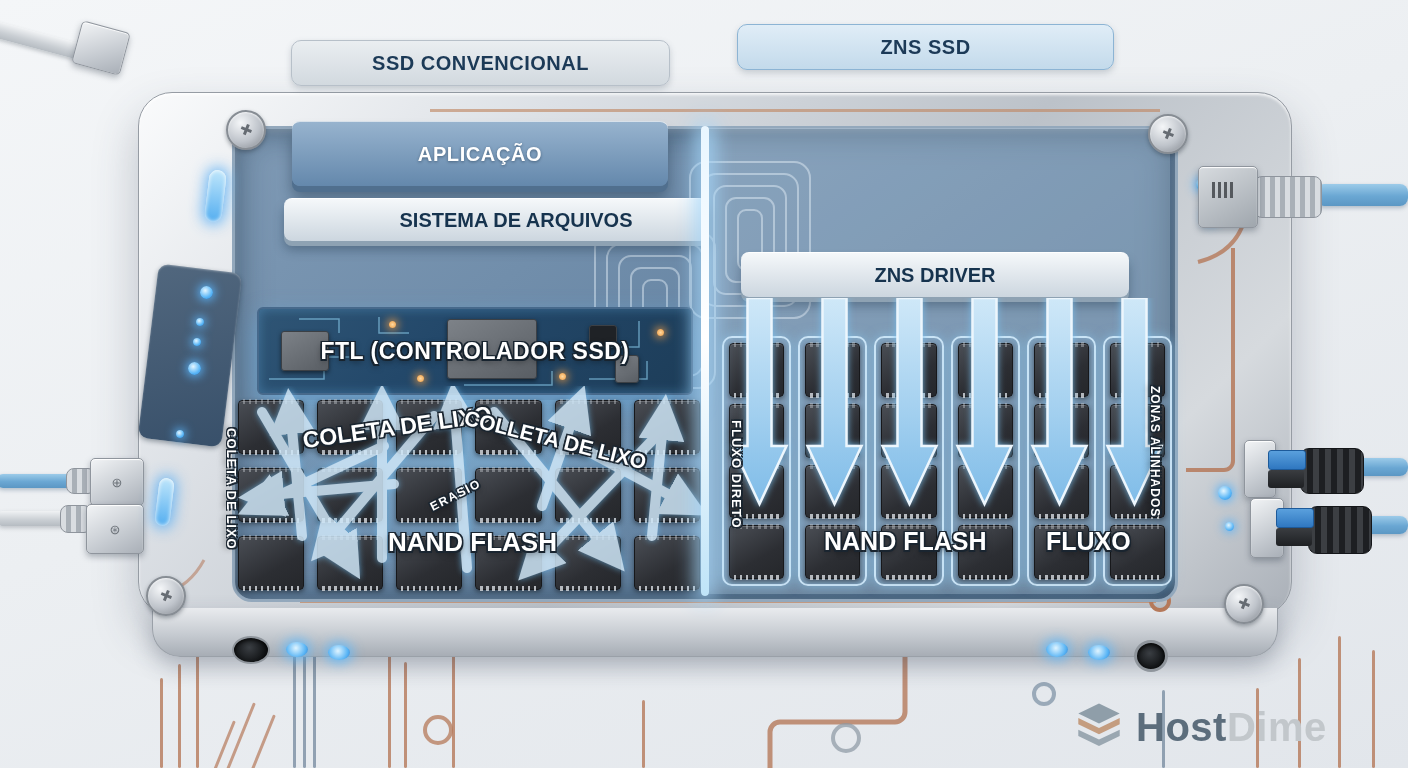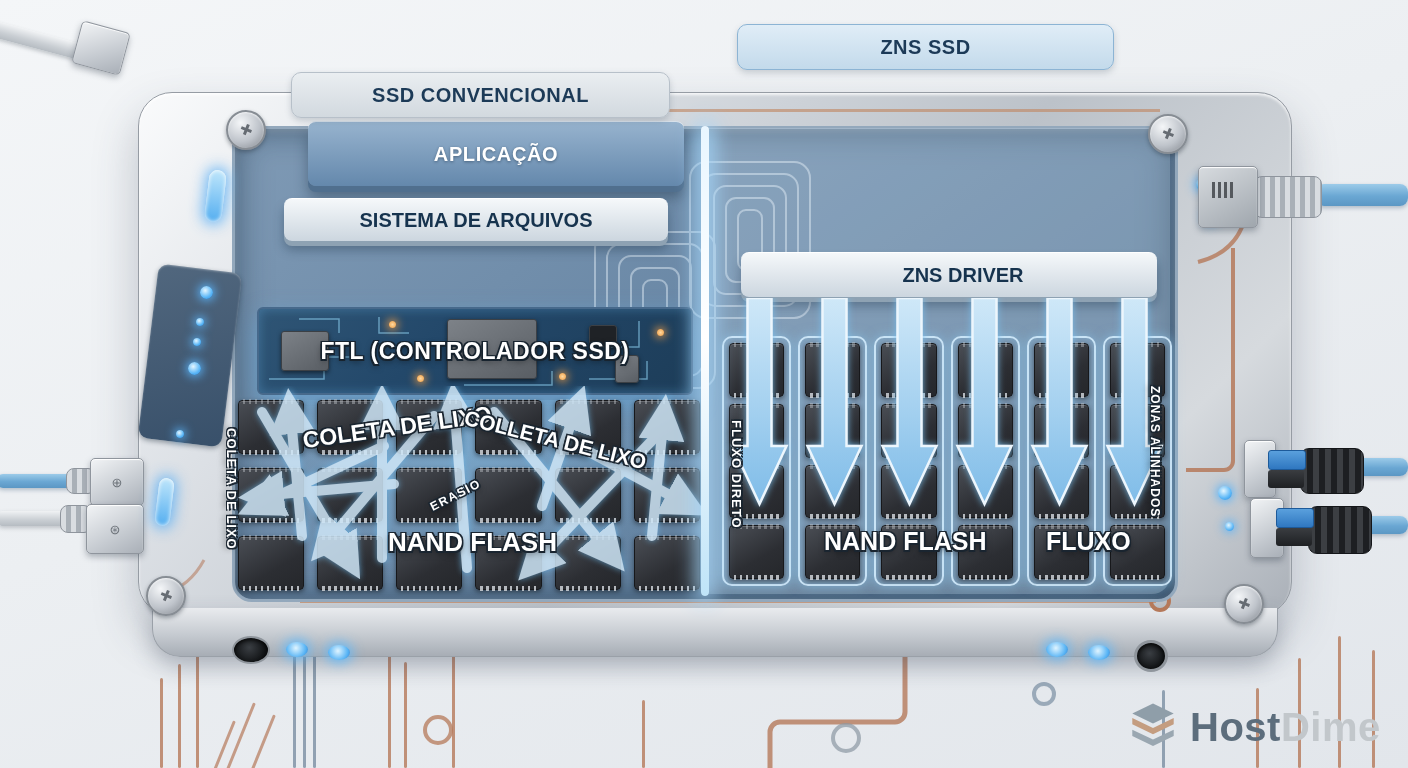--- a/index.html
+++ b/index.html
@@ -5,21 +5,21 @@
   html,body{margin:0;padding:0;}
   body{font-family:"Liberation Sans",sans-serif;}
   .stage{position:relative;width:1408px;height:768px;overflow:hidden;
     background:linear-gradient(160deg,#f4f6f8 0%,#eceff2 45%,#e2e6eb 100%);}
   .abs{position:absolute;}
   .flexc{display:flex;align-items:center;justify-content:center;}
 
   
   .pill{height:44px;border-radius:10px;font-weight:bold;font-size:20px;letter-spacing:.5px;
     color:#1c3a57;box-shadow:0 3px 6px rgba(80,95,110,.25);}
-  .pill-left{left:291px;top:40px;width:377px;background:linear-gradient(180deg,#eaeef1,#d2d9df);border:1px solid #b7c0c9;margin-top:32px;}
+  .pill-left{left:291px;top:40px;width:377px;background:linear-gradient(180deg,#eaeef1,#d2d9df);border:1px solid #b7c0c9;}
   .pill-right{left:737px;top:24px;width:375px;background:linear-gradient(180deg,#e0edf7,#c3daeb);border:1.5px solid #8cb4d4;}
 
   
   .device-face{left:138px;top:92px;width:1152px;height:522px;border-radius:34px;
     background:linear-gradient(135deg,#fafbfc 0%,#dde1e6 25%,#bcc2c9 55%,#d6dade 82%,#aab0b8 100%);
     border:1px solid #969ca4;box-shadow:0 22px 45px rgba(55,65,85,.28), inset 0 2px 3px rgba(255,255,255,.8);}
   .device-band{left:152px;top:608px;width:1124px;height:48px;border-radius:0 0 28px 28px;
     background:linear-gradient(180deg,#e9ebee 0%,#c6cbd1 55%,#a7adb5 100%);
     border:1px solid #9aa0a8;border-top:none;box-shadow:0 10px 22px rgba(55,65,85,.3);}
   .tray{left:232px;top:126px;width:940px;height:470px;border-radius:20px;
@@ -64,21 +64,21 @@
     border:2px solid #47698b;box-shadow:0 10px 26px rgba(95,180,240,.45), inset 0 0 12px rgba(120,200,255,.3);}
   .ftl-label{position:relative;z-index:3;color:#fff;font-size:23px;font-weight:bold;letter-spacing:.5px;
     text-shadow:-1.5px -1.5px 0 #18242f,1.5px -1.5px 0 #18242f,-1.5px 1.5px 0 #18242f,1.5px 1.5px 0 #18242f,0 3px 6px rgba(0,0,0,.5);}
   .pcb-chip{position:absolute;background:linear-gradient(150deg,#7d8288,#595e64);border:1px solid #3c4045;border-radius:3px;box-shadow:0 2px 4px rgba(0,0,0,.5);}
   .pcb-dot{position:absolute;width:7px;height:7px;border-radius:50%;
     background:radial-gradient(circle,#ffd9a0,#f09a3e);box-shadow:0 0 8px 2px rgba(245,160,70,.85);}
 
   .box-app-r{left:737px;top:120px;width:390px;height:120px;border-radius:10px;font-size:23px;color:#16334e;
     background:linear-gradient(165deg,#dcebf4 0%,#c2d8e8 60%,#b2cde1 100%);border-top:1px solid #fff;
     box-shadow:0 8px 0 #7f9db6,0 16px 18px rgba(22,45,65,.35);}
-  .box-znsd{left:741px;top:252px;width:388px;height:44px;font-size:20px;padding-left:28px;}
+  .box-znsd{left:741px;top:252px;width:388px;height:44px;font-size:20px;}
 
   
   .chip{position:relative;background:linear-gradient(150deg,#4a4e55,#2c2e33 60%,#25272b);
     border:1px solid #17181b;border-radius:4px;
     box-shadow:inset 0 1px 0 rgba(255,255,255,.18),0 2px 5px rgba(0,0,0,.45);}
   .chip::after,.chip::before{content:"";position:absolute;left:4px;right:4px;height:5px;
     background:repeating-linear-gradient(90deg,#ced2d7 0 2.5px,transparent 2.5px 6px);opacity:.85;}
   .chip::after{bottom:-2px;} .chip::before{top:-2px;opacity:.4;}
   .left-grid{left:238px;top:400px;width:462px;height:190px;display:grid;gap:14px 13px;
     background:radial-gradient(ellipse at 50% 25%,rgba(140,205,248,.4),transparent 72%);}
@@ -111,21 +111,21 @@
   .port-block{background:linear-gradient(150deg,#f2f4f6,#c6cbd1 60%,#a9afb7);border:1px solid #8f959d;border-radius:5px;
     box-shadow:0 3px 6px rgba(50,60,75,.35), inset 0 1px 1px #fff;}
   .ribbed{background:repeating-linear-gradient(90deg,#d9dde1 0 5px,#a9b0b7 5px 10px);border-radius:8px;border:1px solid #8f959d;}
   .ribbed-dark{background:repeating-linear-gradient(90deg,#3c3f43 0 6px,#1d1f22 6px 12px);border-radius:9px;border:1px solid #141619;}
   .blue-latch{background:linear-gradient(180deg,#5aa0dd,#2f77c0);border-radius:3px;border:1px solid #1d5a9a;}
 
   
   .vline{position:absolute;width:3px;border-radius:2px;}
 
   
-  .logo{left:1126px;top:700px;display:flex;align-items:center;gap:10px;}
+  .logo{left:1072px;top:700px;display:flex;align-items:center;gap:10px;}
   .logo-text{font-size:40px;font-weight:800;letter-spacing:.5px;line-height:1;}
   .logo-host{color:#5c6d7c;} .logo-dime{color:#c2c7cb;}
 </style>
 </head>
 <body>
 
 <div class="stage">
 
   <div class="abs" id="desk-traces" style="left:0;top:0;width:1408px;height:768px;">
       <div class="vline" style="left: 160px; top: 678px; height: 90px; background: rgb(181, 121, 90); opacity: 0.8;"></div>
@@ -185,24 +185,24 @@
     <rect x="34" y="126" width="72" height="108" rx="12"></rect>
     <rect x="22" y="114" width="96" height="132" rx="14"></rect>
     <rect x="10" y="102" width="120" height="156" rx="16"></rect>
     <rect x="153" y="80" width="24" height="60" rx="8"></rect>
     <rect x="141" y="68" width="48" height="84" rx="10"></rect>
     <rect x="129" y="56" width="72" height="108" rx="12"></rect>
     <rect x="117" y="44" width="96" height="132" rx="14"></rect>
     <rect x="105" y="32" width="120" height="156" rx="16"></rect>
   </svg>
 
-  <div class="abs sbox flexc box-app-l" style="z-index:5;margin-left:16px;">
+  <div class="abs sbox flexc box-app-l" style="z-index:5;">
     <span>APLICAÇÃO</span>
   </div>
-  <div class="abs sbox flexc box-light box-fs" style="z-index:5;">
+  <div class="abs sbox flexc box-light box-fs" style="z-index:5;padding-left:40px;">
     <span>SISTEMA DE ARQUIVOS</span>
   </div>
 
   <div class="abs flexc ftl" style="z-index:5;">
     <svg width="432" height="84" style="position:absolute;left:0;top:0;" fill="none" stroke="#8fd2f2" stroke-width="1.5" opacity=".6">
       <path d="M10,70 h55 v-22 h28"></path>
         <path d="M380,12 v26 h-38"></path>
         <path d="M205,76 h88 v-14"></path>
       <path d="M40,10 h40 v14"></path>
         <path d="M330,70 h58 v-18"></path>

